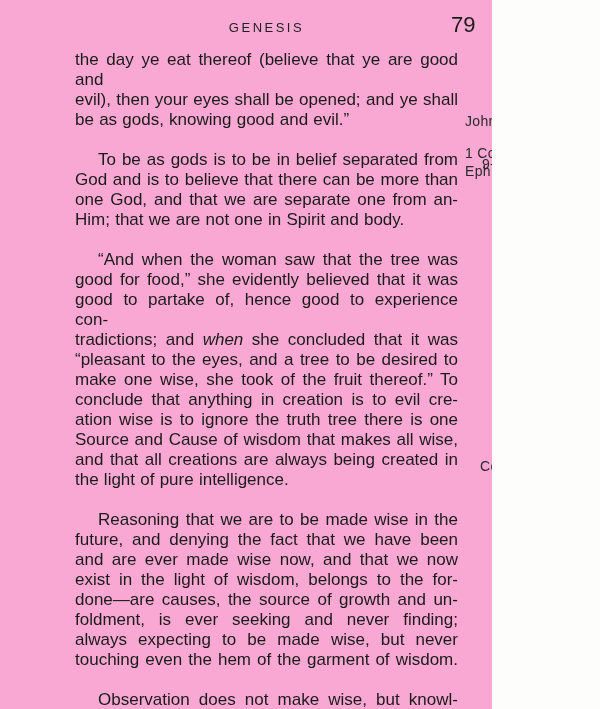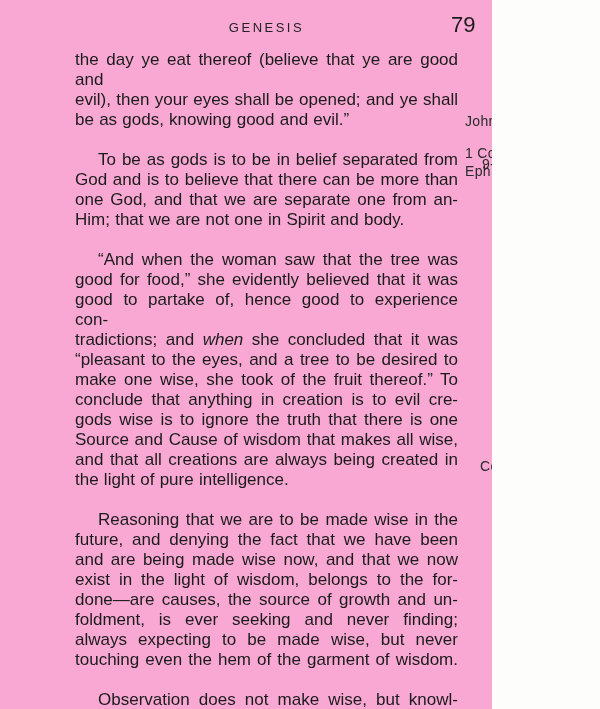--- a/index.html
+++ b/index.html
@@ -97,30 +97,30 @@
     </div>
 
     <div class="para">
       <div class="line ind">“And when the woman saw that the tree was</div>
       <div class="line">good for food,” she evidently believed that it was</div>
       <div class="line">good to partake of, hence good to experience con-</div>
       <div class="line"><span>tradictions; and </span><span class="it">when</span><span> she concluded that it was</span></div>
       <div class="line">“pleasant to the eyes, and a tree to be desired to</div>
       <div class="line">make one wise, she took of the fruit thereof.”  To</div>
       <div class="line">conclude that anything in creation is to evil cre-</div>
-      <div class="line">gods wise is to ignore the truth that there is one</div>
+      <div class="line">ation wise is to ignore the truth tree there is one</div>
       <div class="line">Source and Cause of wisdom that makes all wise,</div>
       <div class="line">and that all creations are always being created in</div>
       <div class="line pend">the light of pure intelligence.</div>
     </div>
 
     <div class="para">
       <div class="line ind">Reasoning that we are to be made wise in the</div>
       <div class="line">future, and denying the fact that we have been</div>
-      <div class="line">and are being made wise now, and that we now</div>
+      <div class="line">and are ever made wise now, and that we now</div>
       <div class="line">exist in the light of wisdom, belongs to the for-</div>
       <div class="line">done—are causes, the source of growth and un-</div>
       <div class="line">foldment, is ever seeking and never finding;</div>
       <div class="line">always expecting to be made wise, but never</div>
       <div class="line">touching even the hem of the garment of wisdom.</div>
     </div>
 
     <div class="para">
       <div class="line ind">Observation does not make wise, but knowl-</div>
     </div>

